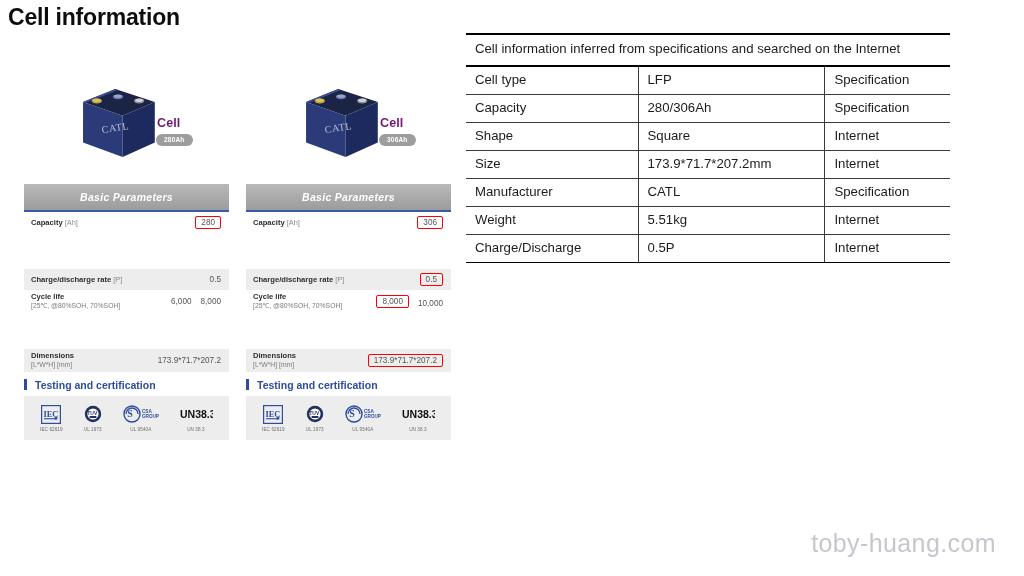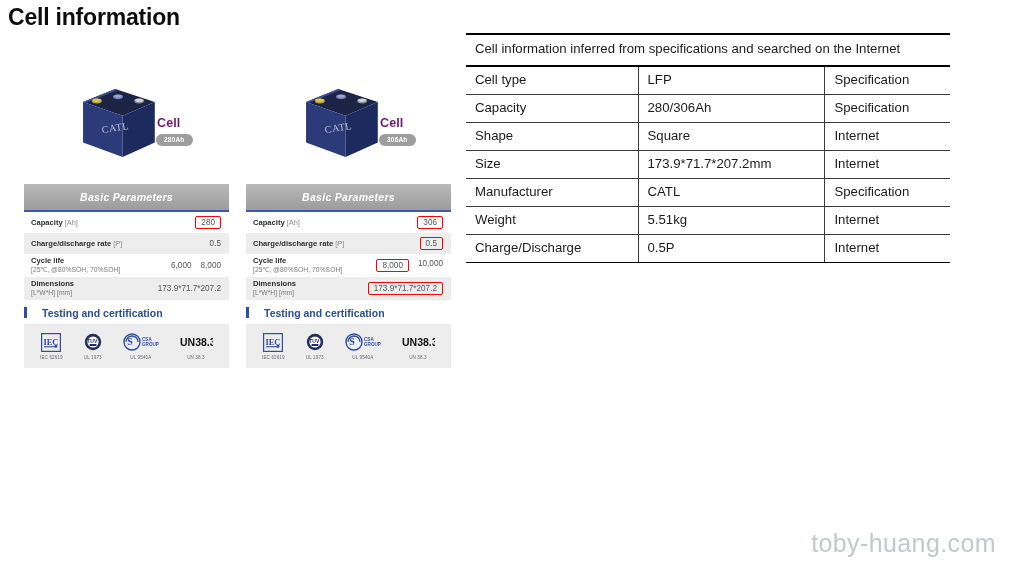--- a/index.html
+++ b/index.html
@@ -74,53 +74,53 @@
   }
   .spec-row {
     position: relative;
     display: flex;
     align-items: center;
     min-height: 21px;
     padding: 2px 8px 2px 7px;
     box-sizing: border-box;
     background: #ffffff;
   }
-  .spec-row.alt { background: #ededed; }
+  .spec-row.alt { background: #ededed; margin-top: 36px; }
   .spec-row .lbl {
     flex: 0 0 auto;
     font-size: 7.4px;
     color: #3d3d3d;
     line-height: 1.25;
   }
   .spec-row .lbl b { font-weight: bold; font-size: 7.6px; color: #2e2e2e; }
   .spec-row .lbl .sub { color: #7c7c7c; font-weight: normal; font-size: 6.8px; }
   .spec-row .lbl .unit { color: #8a8a8a; font-weight: normal; }
   .spec-vals {
     margin-left: auto;
     display: flex;
-    align-items: flex-start;
+    align-items: flex-end;
     gap: 9px;
   }
   .spec-vals .v {
     font-size: 8.2px;
     color: #555555;
     white-space: nowrap;
   }
   .spec-vals .v.box {
     border: 1.6px solid #ff0000;
     border-radius: 2px;
     padding: 1px 5px 1.5px 5px;
     color: #555555;
   }
 
   .testing-head {
     margin-top: 7px;
     display: flex;
     align-items: center;
-    gap: 15px;
+    gap: 8px;
   }
   .testing-head .bar {
     width: 3px;
     height: 11px;
     background: #2d4d9e;
   }
   .testing-head .txt {
     font-size: 10.5px;
     font-weight: bold;
     color: #2d4d9e;

